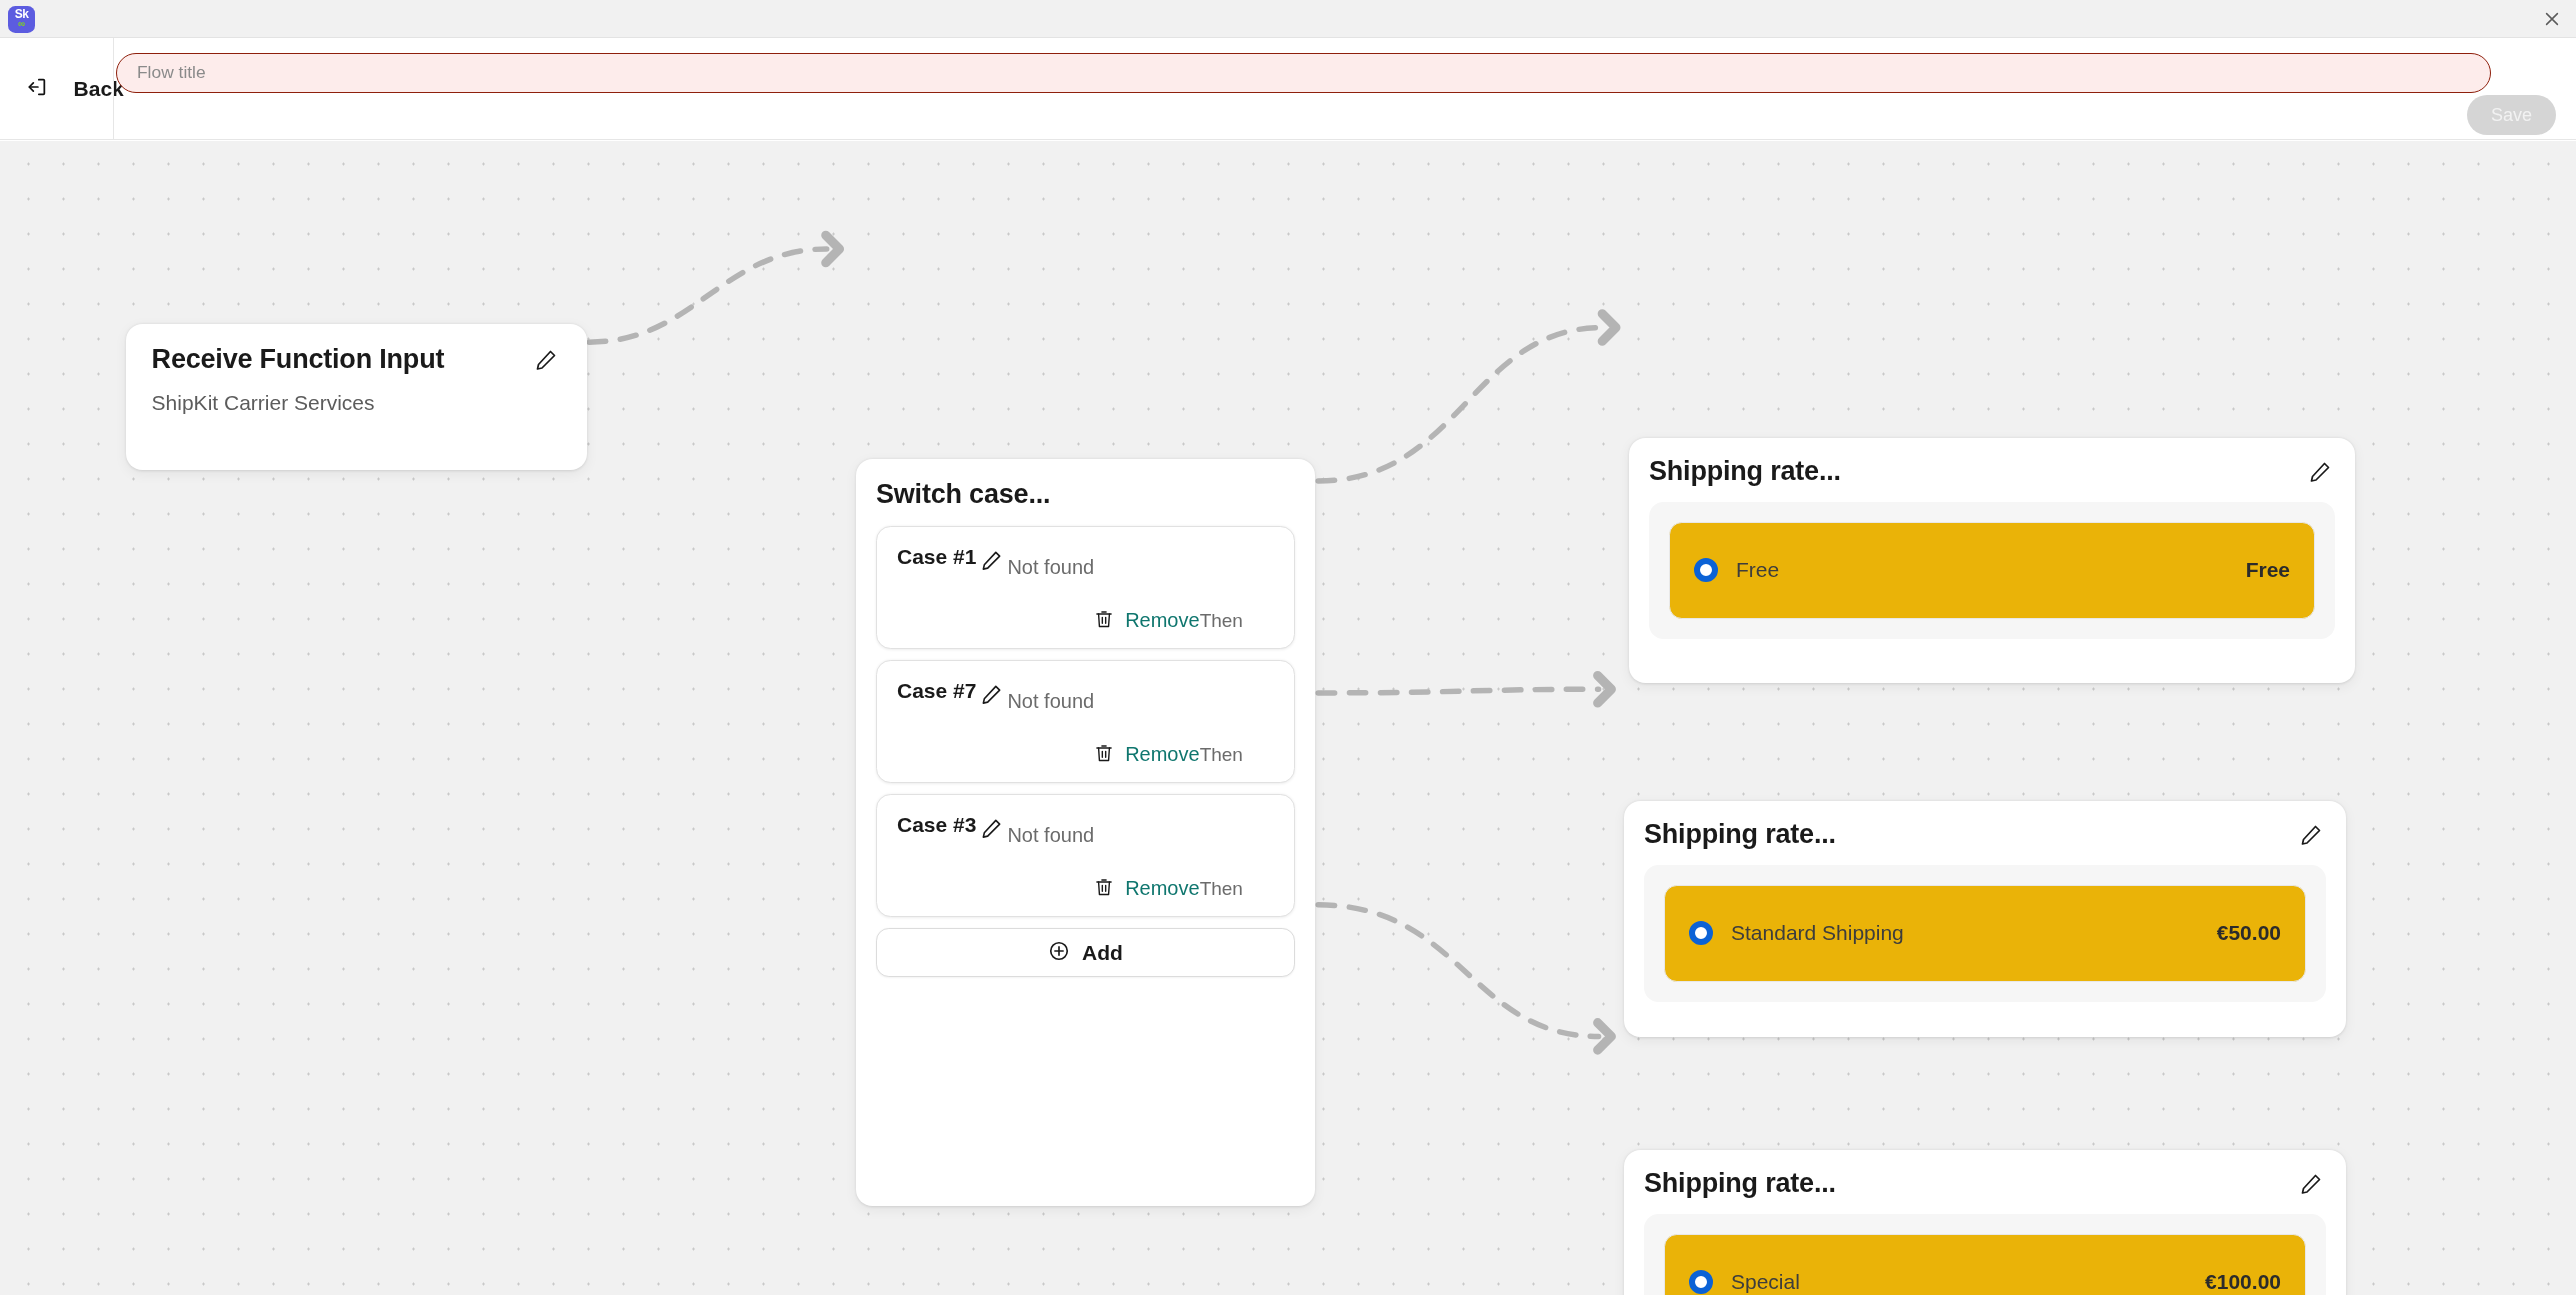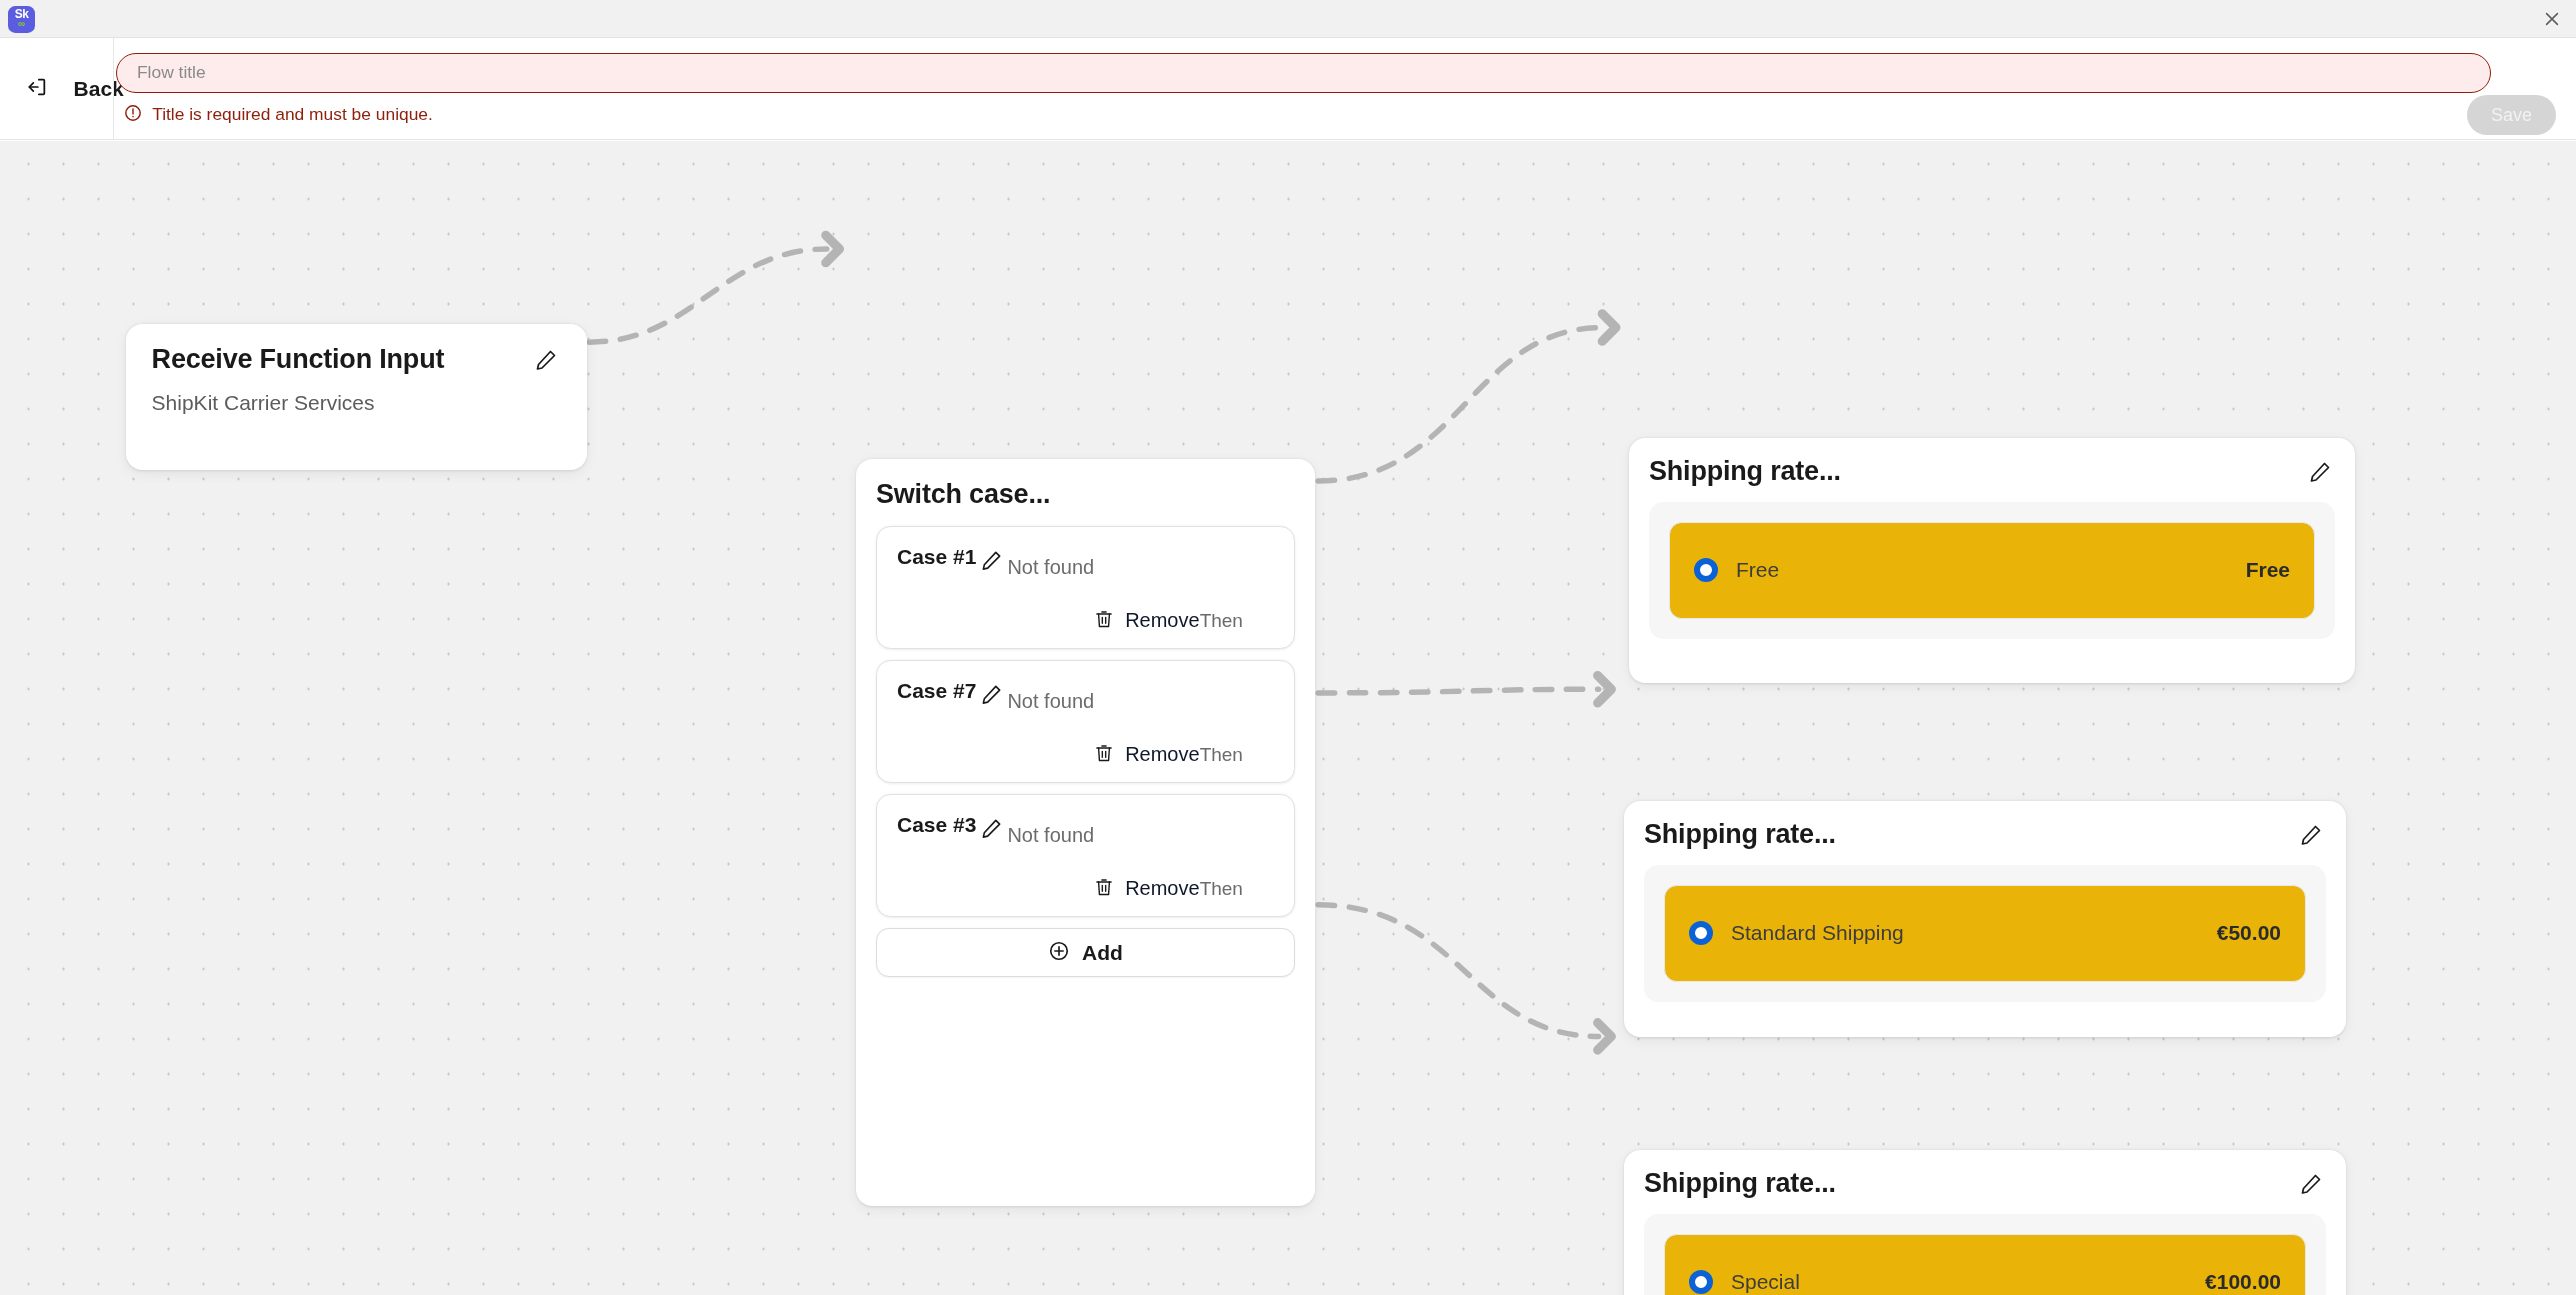--- a/index.html
+++ b/index.html
@@ -232,21 +232,21 @@
     justify-content: space-between;
   }
   .remove-btn {
     display: flex;
     align-items: center;
     gap: 11px;
     cursor: pointer;
   }
   .remove-btn .remove-label {
     font-size: 20px;
-    color: #0f172a;
+    color: #0f766e;
   }
   .then-label {
     font-size: 19px;
     color: #6b6b6b;
     padding-right: 1.8px;
   }
 
   #add-case-button {
     width: 100%;
     height: 49px;
@@ -334,30 +334,20 @@
         <path d="M8 7.5 L3.5 12 L8 16.5"></path>
       </svg>
     </span>
     <span class="back-label">Back</span>
   </div>
 
   <div id="topbar-divider"></div>
 
   <div id="title-field-wrap">
     <input id="flow-title-input" type="text" placeholder="Flow title" style="">
-    <div id="title-error">
-      <span>
-        <svg width="18" height="18" viewBox="0 0 20 20" fill="none" stroke="#8e1f0b" stroke-width="1.6">
-          <circle cx="10" cy="10" r="8"></circle>
-          <path d="M10 5.6 V11" stroke-linecap="round"></path>
-          <circle cx="10" cy="14" r="0.9" fill="#8e1f0b" stroke="none"></circle>
-        </svg>
-      </span>
-      <span class="err-text">Title is required and must be unique.</span>
-    </div>
   </div>
 
   <button id="save-button">Save</button>
 </div>
 
 <div id="canvas">
 
   <svg id="edges-svg" viewBox="0 0 2820 1264" width="2576" height="1155">
     <defs>
       <style>

